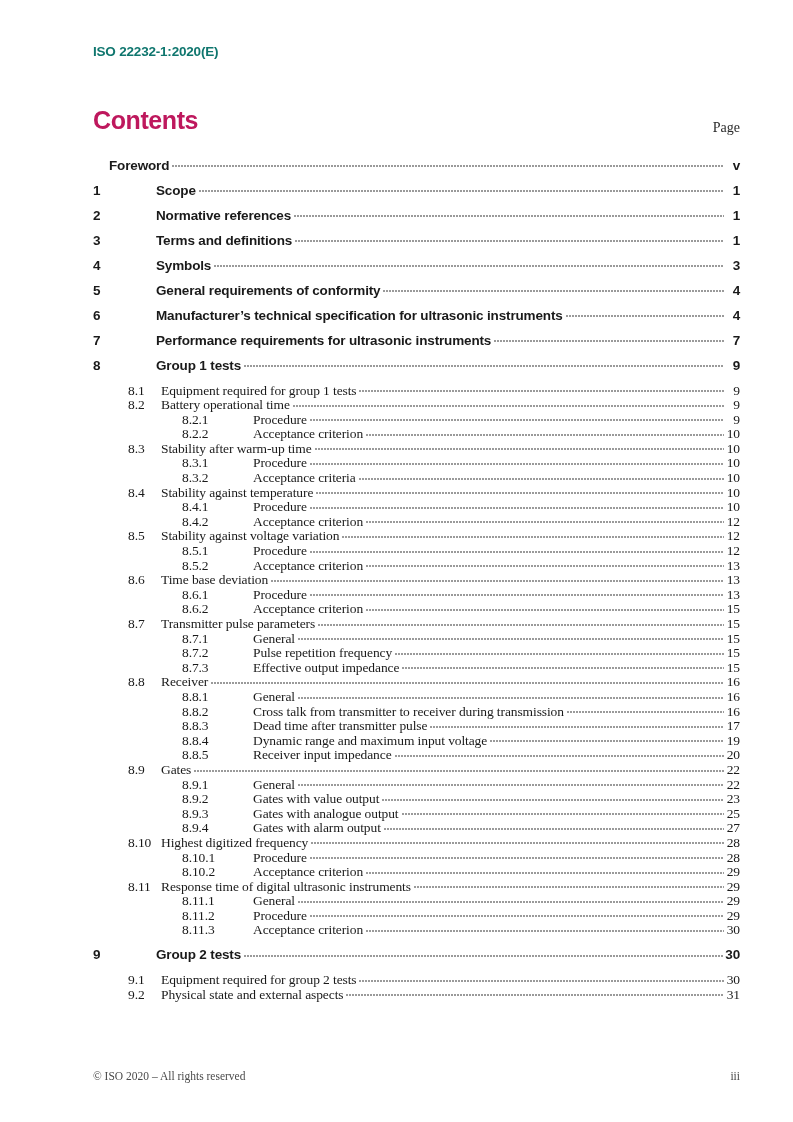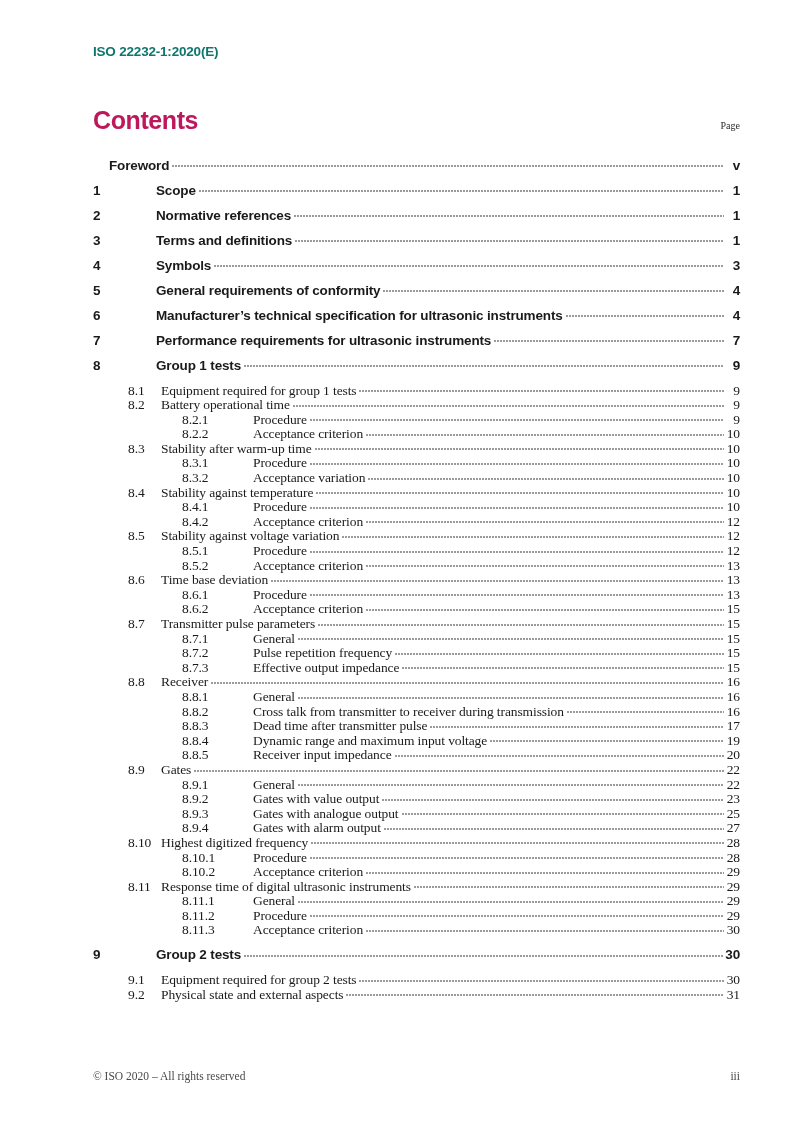--- a/index.html
+++ b/index.html
@@ -50,21 +50,21 @@
     font-weight: bold;
     font-size: 25px;
     letter-spacing: -0.4px;
     color: #be185d;
   }
   .page-label {
     position: absolute;
     right: 0;
     top: 14px;
     font-family: "Liberation Serif", serif;
-    font-size: 10px;
+    font-size: 14px;
     color: #2a2a2a;
   }
 
   
   .toc {
     position: absolute;
     top: 156px;
     left: 93px;
     width: 647px;
   }
@@ -274,21 +274,21 @@
         <span class="pg">10</span>
       </div>
       <div class="toc-entry lvl2">
         <span class="num">8.3.1</span>
         <span class="label">Procedure</span>
         <span class="leader"></span>
         <span class="pg">10</span>
       </div>
       <div class="toc-entry lvl2">
         <span class="num">8.3.2</span>
-        <span class="label">Acceptance variation</span>
+        <span class="label">Acceptance criteria</span>
         <span class="leader"></span>
         <span class="pg">10</span>
       </div>
       <div class="toc-entry lvl1">
         <span class="num">8.4</span>
         <span class="label">Stability against temperature</span>
         <span class="leader"></span>
         <span class="pg">10</span>
       </div>
       <div class="toc-entry lvl2">

